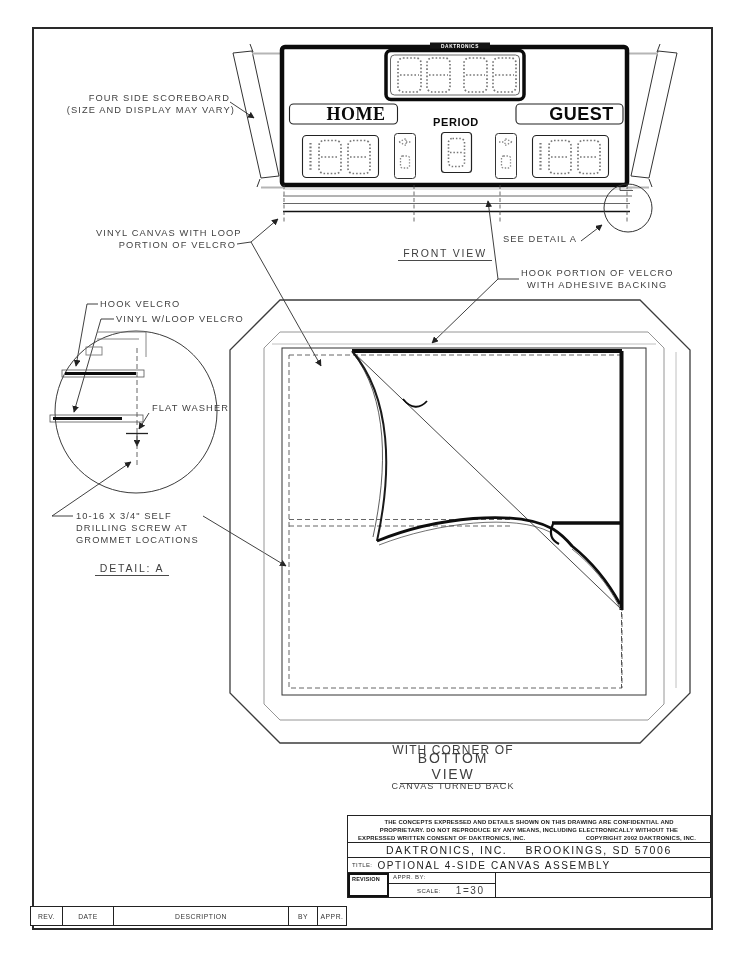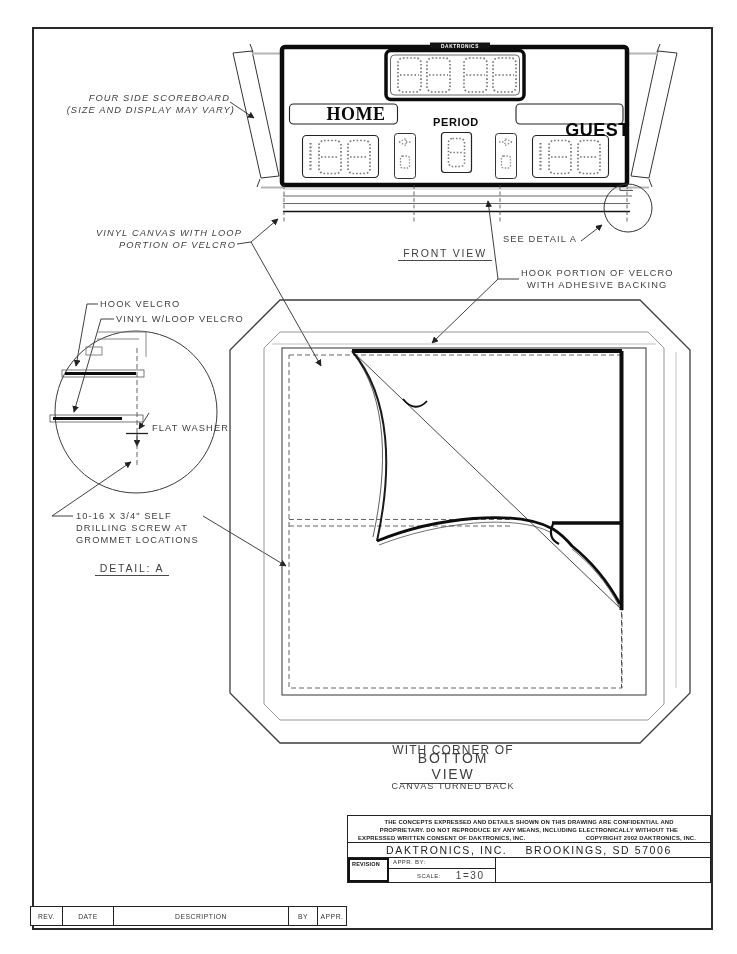--- a/index.html
+++ b/index.html
@@ -3,21 +3,21 @@
 <meta charset="utf-8">
 <style>
   html,body{margin:0;padding:0;background:#ffffff;}
   .sheet{position:relative;width:737px;height:954px;background:#fff;overflow:hidden;
          font-family:"Liberation Sans",sans-serif;color:#3f3f3f;}
   .pageborder{position:absolute;left:32px;top:27px;width:677px;height:899px;
               border:2px solid #2a2a2a;}
   svg.lineart{position:absolute;left:0;top:0;z-index:1;}
   .lbl{position:absolute;z-index:2;font-size:9.3px;letter-spacing:1.1px;white-space:nowrap;
        color:#3f3f3f;}
-  .lbl.r{text-align:right;font-style:italic;}
+  .lbl.r{text-align:right;}
   .caption{position:absolute;z-index:2;text-align:center;font-size:10.5px;letter-spacing:1.8px;
            color:#3f3f3f;}
   .caption .u{display:inline-block;padding:0 5px 1px 5px;border-bottom:1.2px solid #4a4a4a;}
   
   .sb-text{position:absolute;z-index:2;text-align:center;color:#0a0a0a;font-weight:bold;}
   .brandplate{font-size:4.8px;letter-spacing:.6px;color:#fff;line-height:7.5px;}
   .bigword{font-size:18px;letter-spacing:.5px;line-height:20px;}
   .periodword{font-size:11px;letter-spacing:.6px;}
   
   .tb{position:absolute;left:347px;top:815px;width:364px;z-index:2;border:1.5px solid #222;
@@ -225,53 +225,57 @@
     <span class="u">FRONT VIEW</span>
   </div>
 
   <div class="lbl" style="left:503px;top:234px;">SEE DETAIL A</div>
 
   <div class="lbl" style="left:521px;top:268px;">HOOK PORTION OF VELCRO</div>
   <div class="lbl" style="left:527px;top:280px;">WITH ADHESIVE BACKING</div>
 
   <div class="lbl" style="left:100px;top:299px;">HOOK VELCRO</div>
   <div class="lbl" style="left:116px;top:314px;text-align:right;">VINYL W/LOOP VELCRO</div>
-  <div class="lbl" style="left:152px;top:403px;margin-top:20px;">FLAT WASHER</div>
+  <div class="lbl" style="left:152px;top:403px;">FLAT WASHER</div>
 
   <div class="lbl" style="left:76px;top:511px;">10-16 X 3/4" SELF</div>
   <div class="lbl" style="left:76px;top:523px;">DRILLING SCREW AT</div>
   <div class="lbl" style="left:76px;top:535px;">GROMMET LOCATIONS</div>
 
   <div class="caption" style="left:88px;top:562px;width:88px;">
     <span class="u">DETAIL: A</span>
   </div>
 
   <div class="caption" style="left:400px;top:750px;width:106px;font-size:14px;">
     <span class="u">BOTTOM VIEW</span>
   </div>
   <div class="lbl" style="left:380px;top:743px;width:146px;text-align:center;font-size:12px;">WITH CORNER OF</div>
   <div class="lbl" style="left:380px;top:781px;width:146px;text-align:center;font-size:9px;">CANVAS TURNED BACK</div>
 
   <div class="sb-text brandplate" style="left:430px;top:42.5px;width:60px;">DAKTRONICS</div>
   <div class="sb-text bigword" style="left:302px;top:104px;width:108px;font-family:Liberation Serif, serif;">HOME</div>
-  <div class="sb-text bigword" style="left:516px;top:120px;width:131px;margin-left:16px;">GUEST</div>
+  <div class="sb-text bigword" style="left:516px;top:104px;width:131px;">GUEST</div>
   <div class="sb-text periodword" style="left:430px;top:116px;width:52px;">PERIOD</div>
 
   <div class="tb">
     <div class="row disc">
       <div>THE CONCEPTS EXPRESSED AND DETAILS SHOWN ON THIS DRAWING ARE CONFIDENTIAL AND</div>
       <div>PROPRIETARY.  DO NOT REPRODUCE BY ANY MEANS, INCLUDING ELECTRONICALLY WITHOUT THE</div>
       <div class="split">
         <span>EXPRESSED WRITTEN CONSENT OF DAKTRONICS, INC.</span>
         <span>COPYRIGHT 2002 DAKTRONICS, INC.</span>
       </div>
     </div>
     <div class="row company">
       <span>DAKTRONICS, INC.</span>
       <span>BROOKINGS, SD 57006</span>
+    </div>
+    <div class="row fieldrow">
+      <span class="fl">TITLE:</span>
+      <span class="fv">OPTIONAL 4-SIDE CANVAS ASSEMBLY</span>
     </div>
     <div class="row botrow">
       <div class="revcell">REVISION</div>
       <div class="midcell">
         <div class="apprcell">APPR. BY:</div>
         <div class="scalecell">
           <span class="fl">SCALE:</span>
           <span class="fv" style="margin-left:10px;">1=30</span>
         </div>
       </div>

